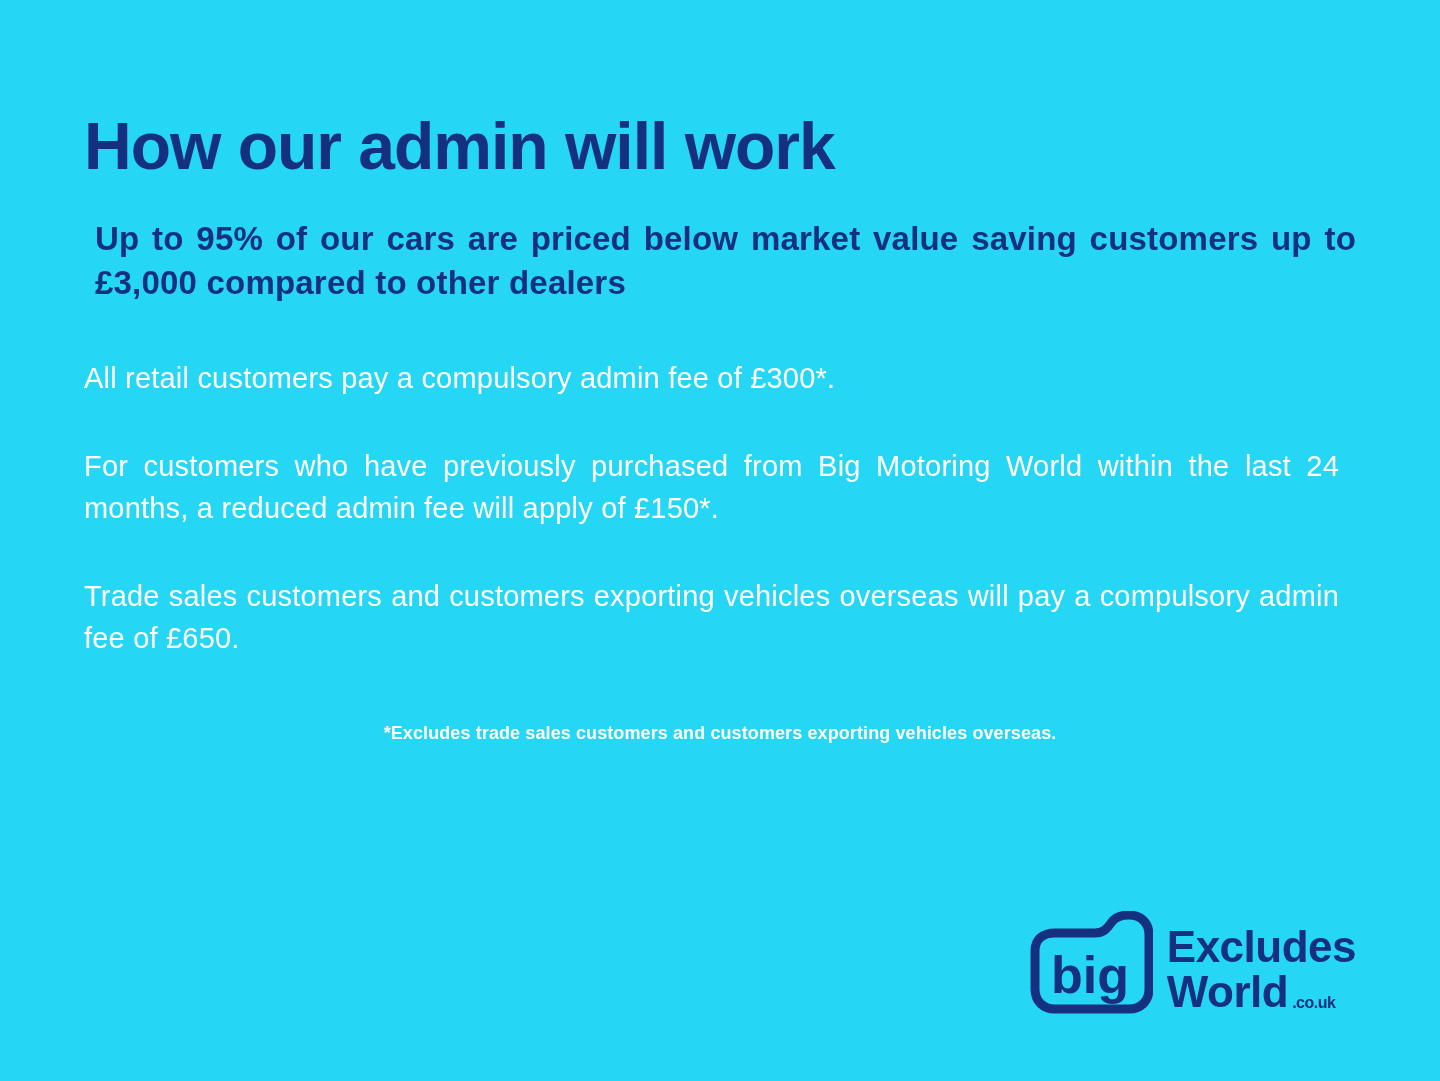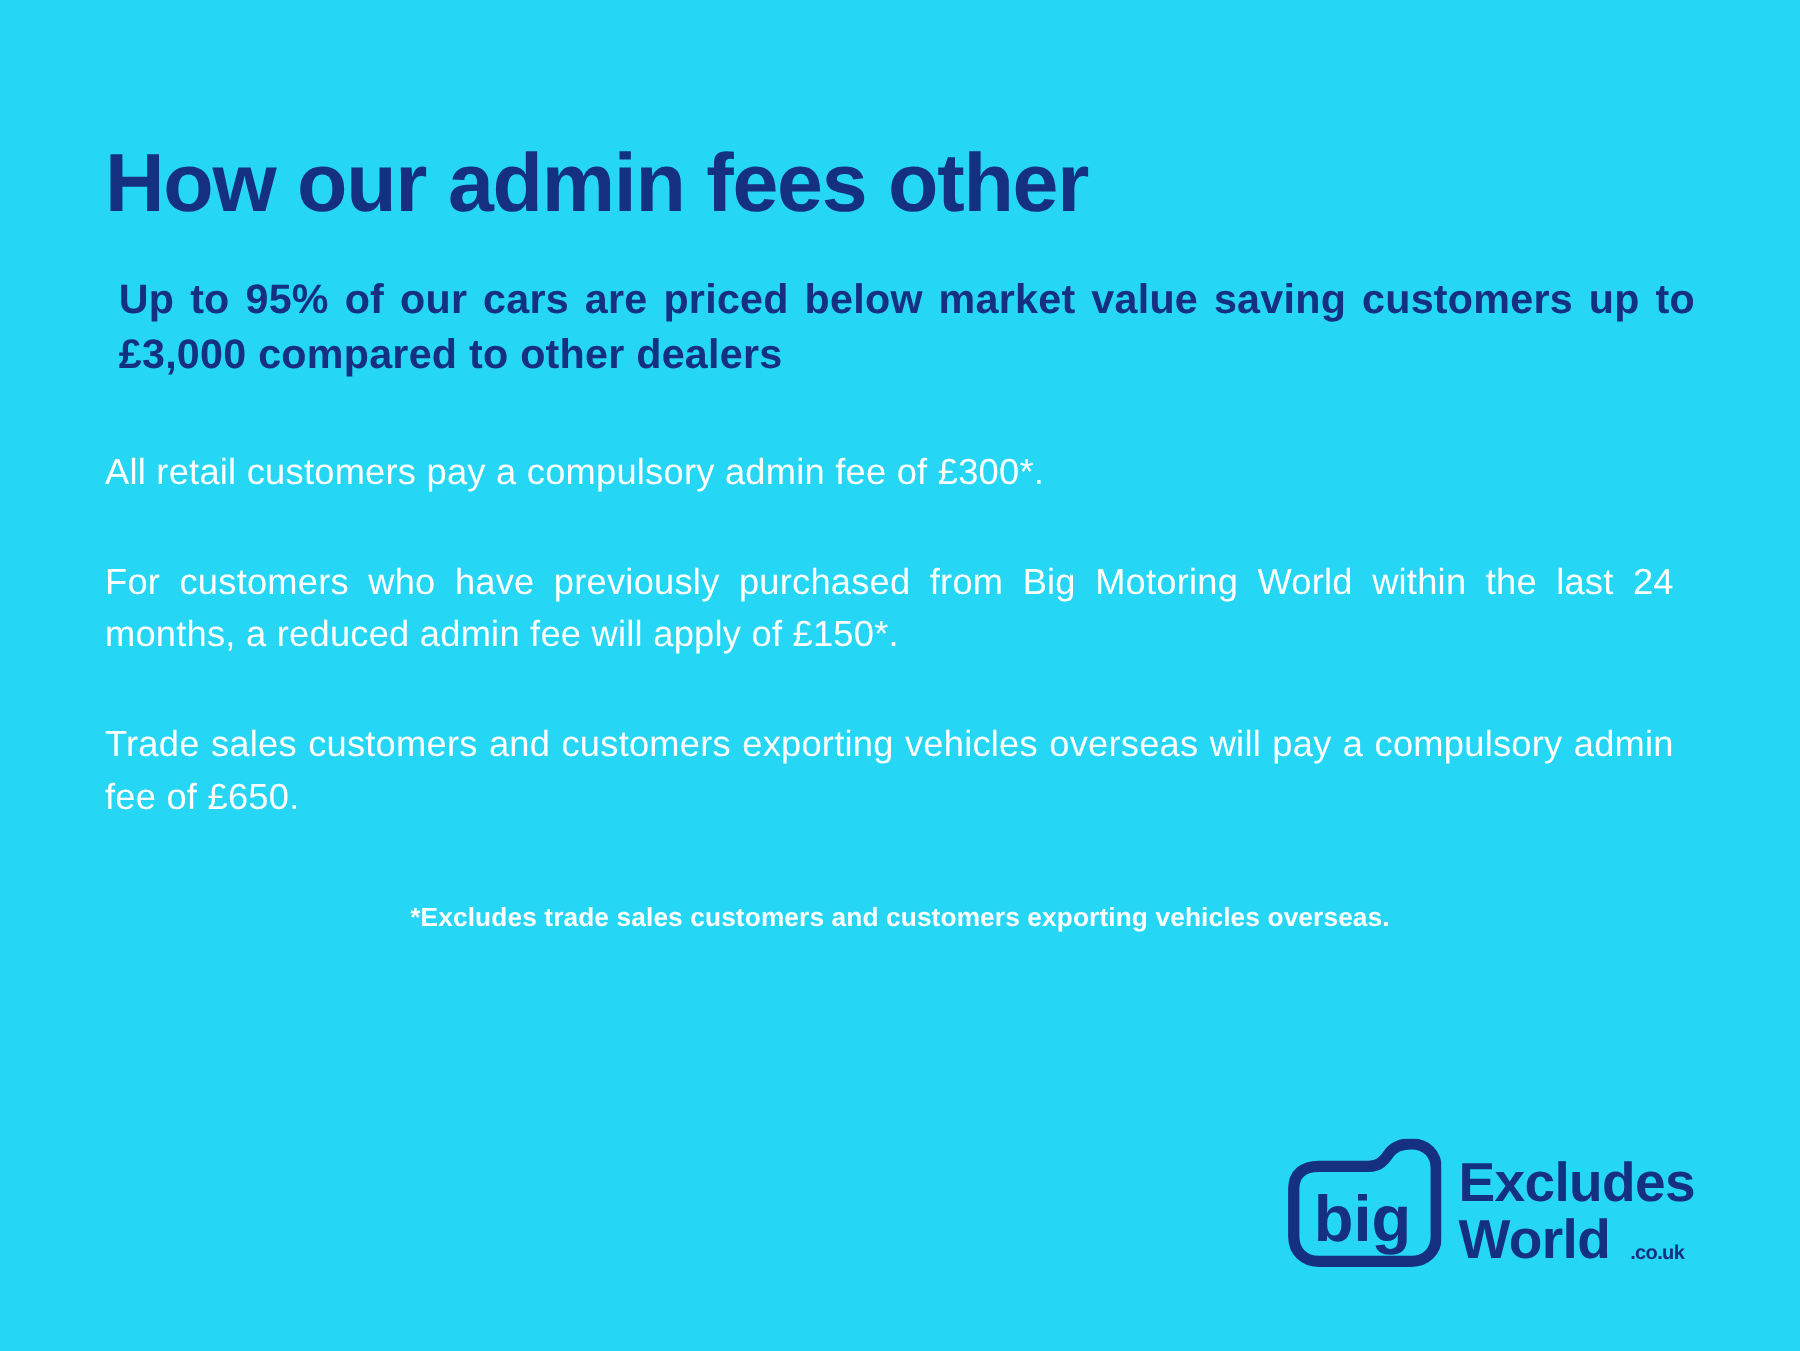--- a/index.html
+++ b/index.html
@@ -51,21 +51,21 @@
     line-height: 1.45;
     text-align: justify;
     margin: 0 17px 46px 0;
     letter-spacing: 0.2px;
   }
   .para:last-child {
     margin-bottom: 0;
   }
   .footnote {
     color: #ffffff;
-    font-size: 21px;
+    font-size: 18px;
     font-weight: 600;
     text-align: center;
     margin-top: 64px;
     letter-spacing: 0.1px;
   }
   .logo-wrap {
     position: absolute;
     right: 84px;
     bottom: 66px;
     display: flex;
@@ -78,34 +78,34 @@
   .logo-text {
     color: #14307e;
     font-weight: 700;
     font-size: 44px;
     line-height: 1.02;
     letter-spacing: -0.5px;
   }
   .logo-text .line2 {
     display: flex;
     align-items: flex-end;
-    gap: 16px;
+    gap: 4px;
   }
   .logo-tld {
     font-size: 16px;
     font-weight: 700;
     padding-bottom: 4px;
   }
 </style>
 </head>
 <body>
 
 <div class="slide">
 
-  <h1 class="title">How our admin fees other</h1>
+  <h1 class="title">How our admin will work</h1>
 
   <p class="subhead">Up to 95% of our cars are priced below market value saving customers up to £3,000 compared to other dealers</p>
 
   <div class="body-block">
     <p class="para">All retail customers pay a compulsory admin fee of £300*.</p>
     <p class="para">For customers who have previously purchased from Big Motoring World within the last 24 months, a reduced admin fee will apply of £150*.</p>
     <p class="para">Trade sales customers and customers exporting vehicles overseas will pay a compulsory admin fee of £650.</p>
   </div>
 
   <div class="footnote">*Excludes trade sales customers and customers exporting vehicles overseas.</div>

